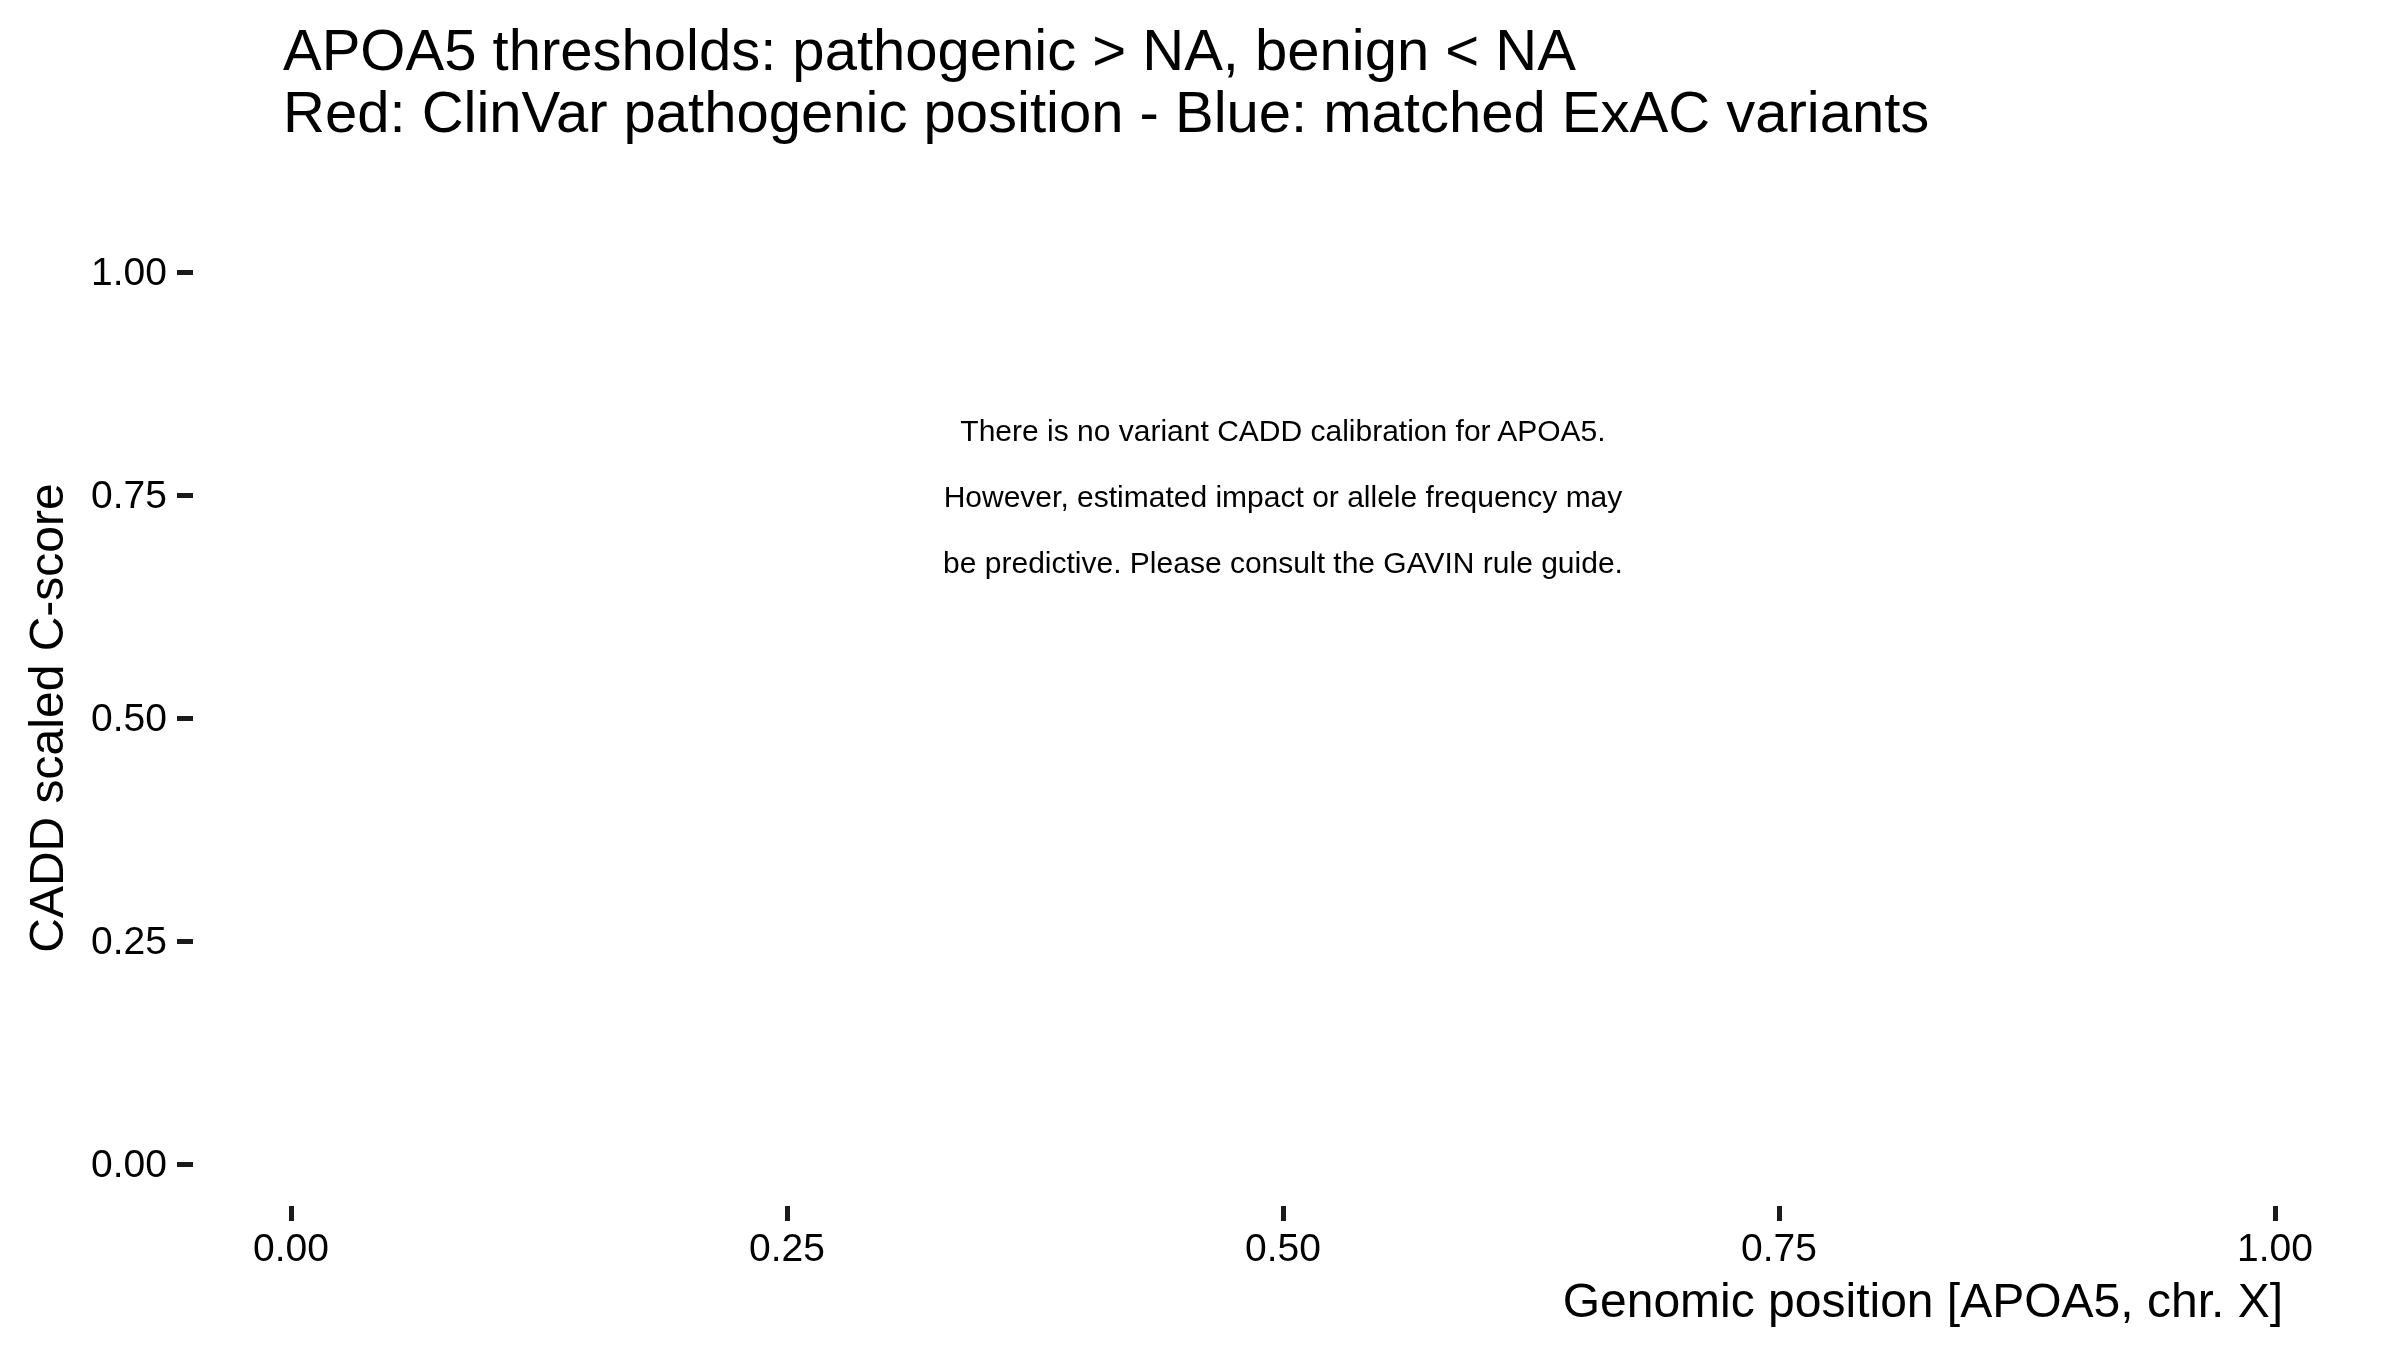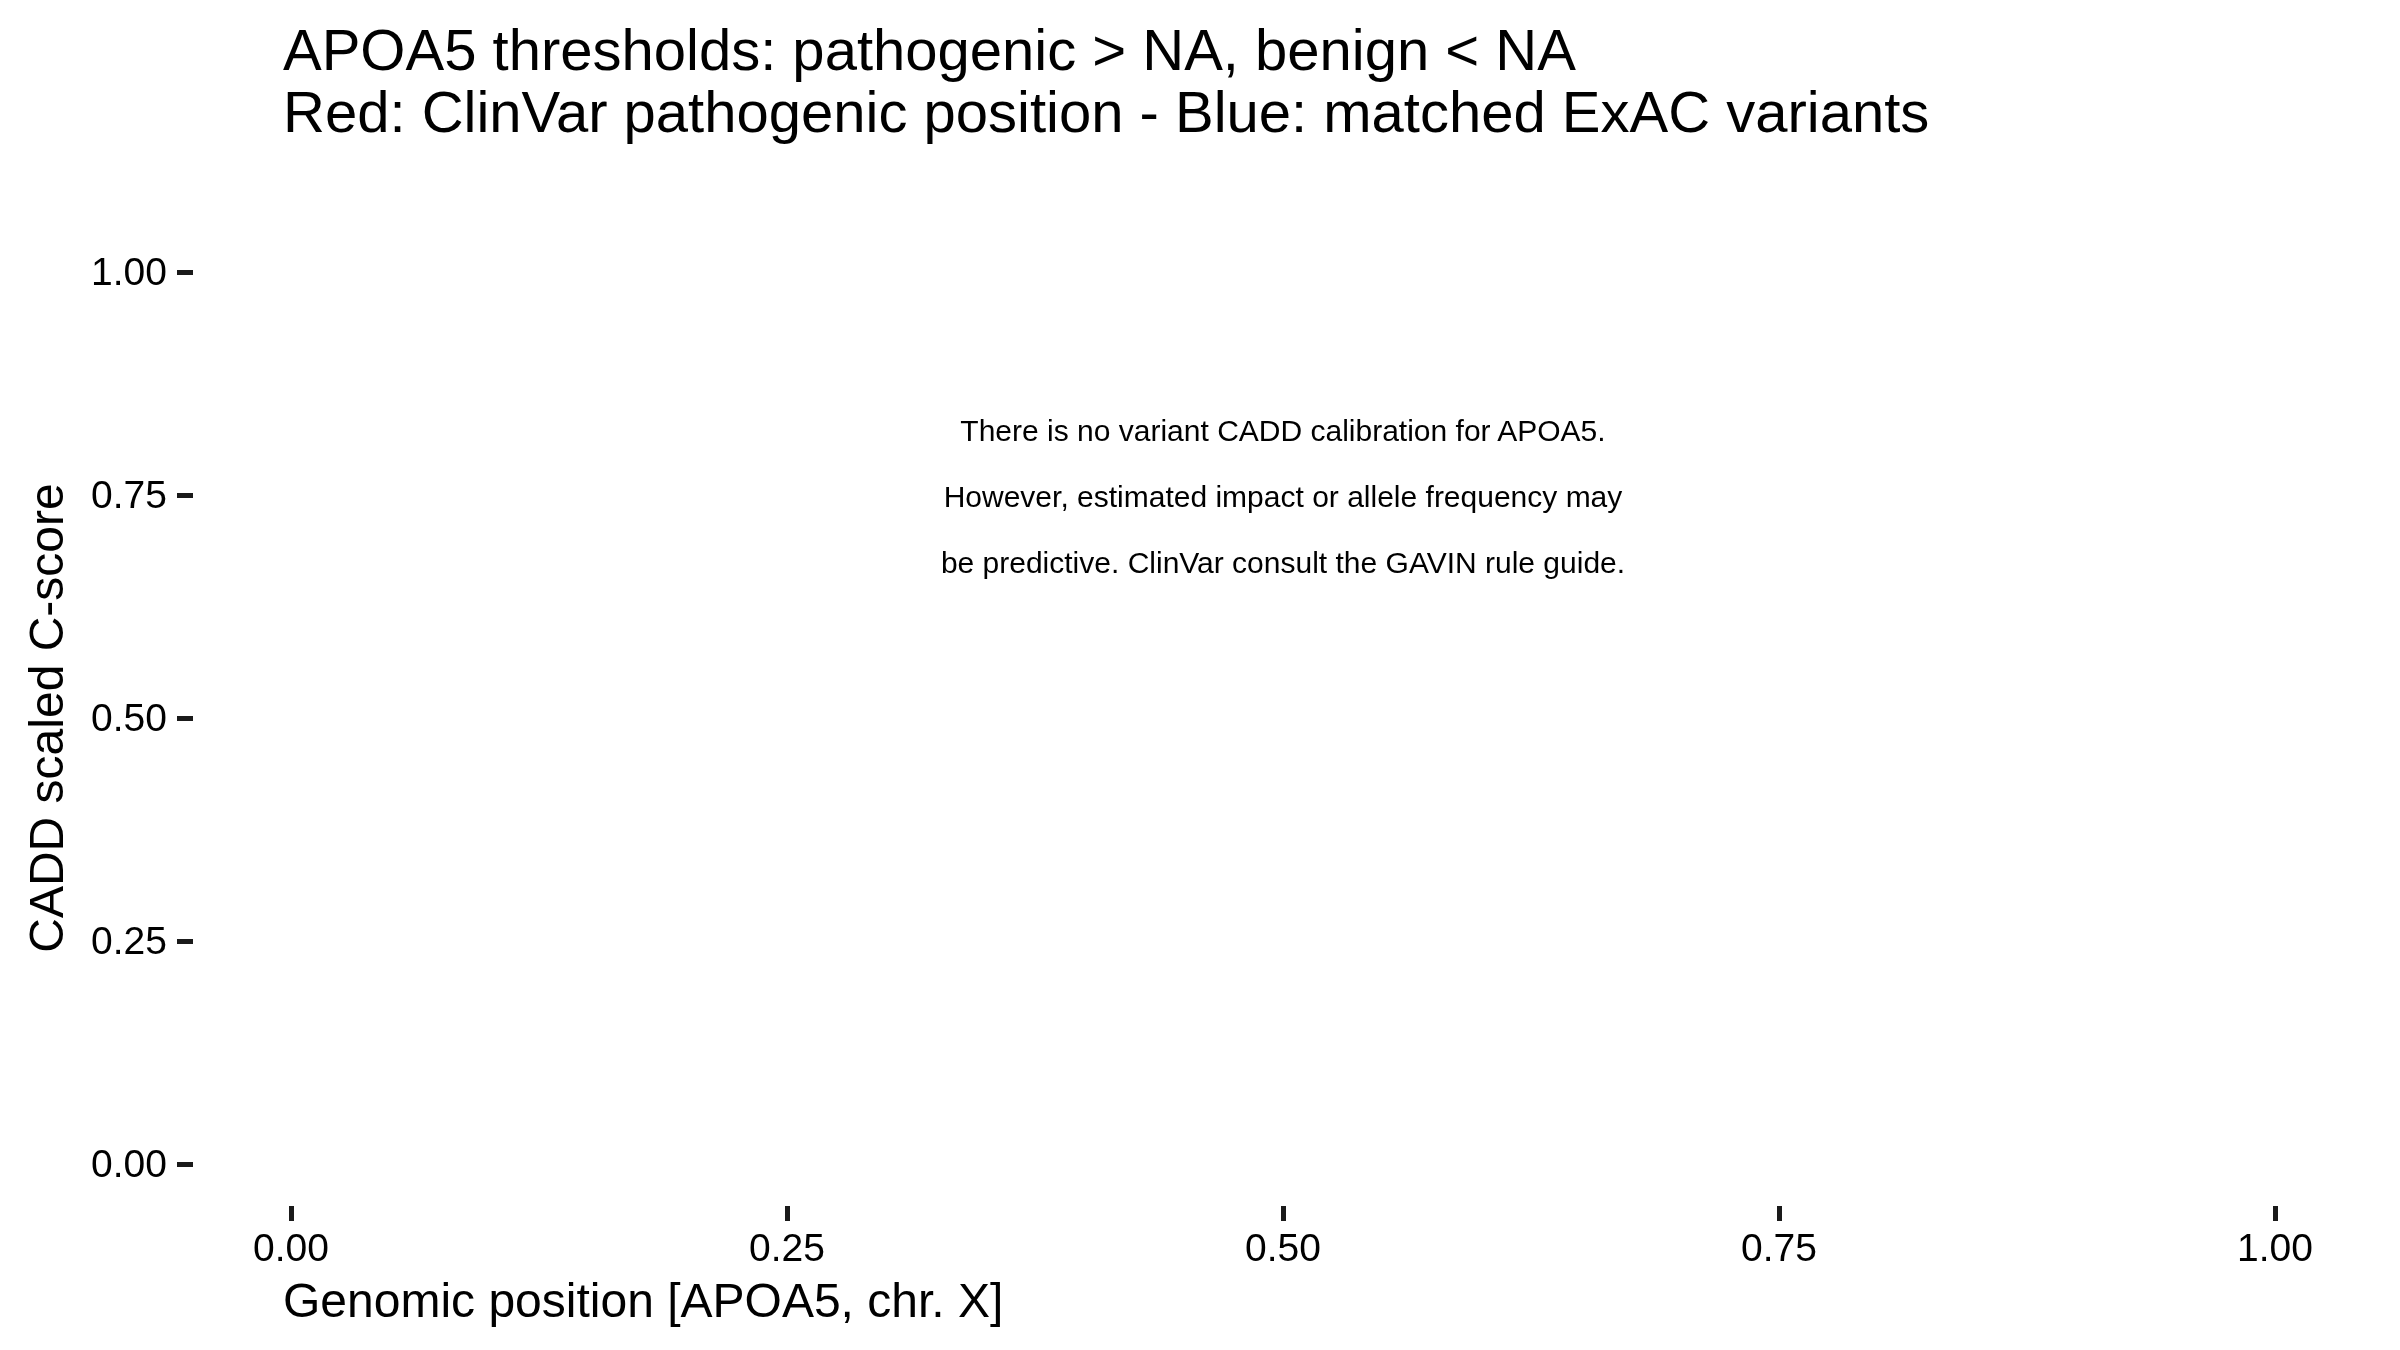--- a/index.html
+++ b/index.html
@@ -44,21 +44,21 @@
     line-height: 66px;
     color: #000000;
     white-space: nowrap;
   }
   
   .x-axis-title {
     position: absolute;
     left: 283px;
     top: 1276px;
     width: 2000px;
-    text-align: left;
+    text-align: right;
     font-size: 48px;
     line-height: 50px;
     color: #000000;
     white-space: nowrap;
   }
   .y-axis-title {
     position: absolute;
     left: -253px;
     top: 693px;
     width: 600px;
@@ -123,21 +123,21 @@
   <div class="title-block">
     <div class="title-line">APOA5 thresholds: pathogenic &gt; NA, benign &lt; NA</div>
     <div class="title-line">Red: ClinVar pathogenic position - Blue: matched ExAC variants</div>
   </div>
 
   <div class="plot-panel"></div>
 
   <div class="annotation-block">
     <div class="annotation-line">There is no variant CADD calibration for APOA5.</div>
     <div class="annotation-line">However, estimated impact or allele frequency may</div>
-    <div class="annotation-line">be predictive. ClinVar consult the GAVIN rule guide.</div>
+    <div class="annotation-line">be predictive. Please consult the GAVIN rule guide.</div>
   </div>
 
   <div class="y-tick-label" style="top:252px;">1.00</div>
   <div class="y-tick-label" style="top:475px;">0.75</div>
   <div class="y-tick-label" style="top:698px;">0.50</div>
   <div class="y-tick-label" style="top:921px;">0.25</div>
   <div class="y-tick-label" style="top:1144px;">0.00</div>
 
   <div class="y-tick-mark" style="top:270px;"></div>
   <div class="y-tick-mark" style="top:493px;"></div>

